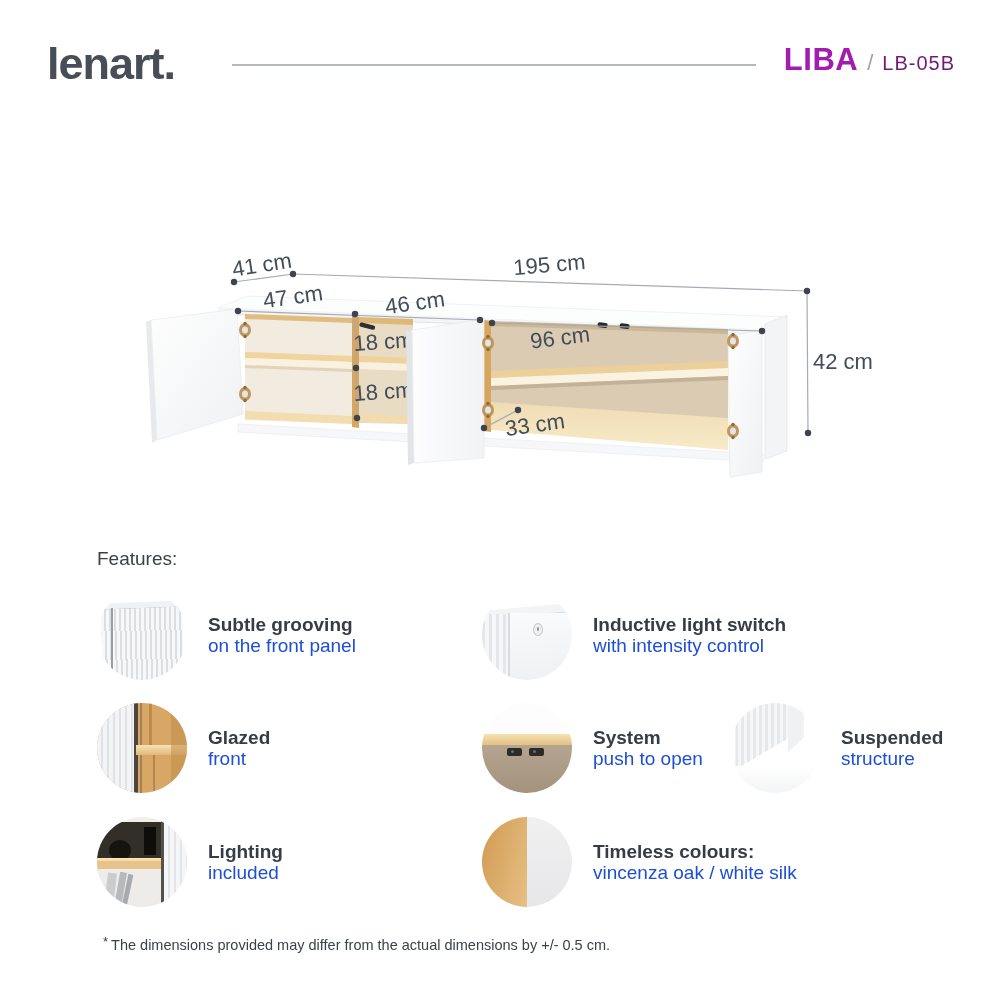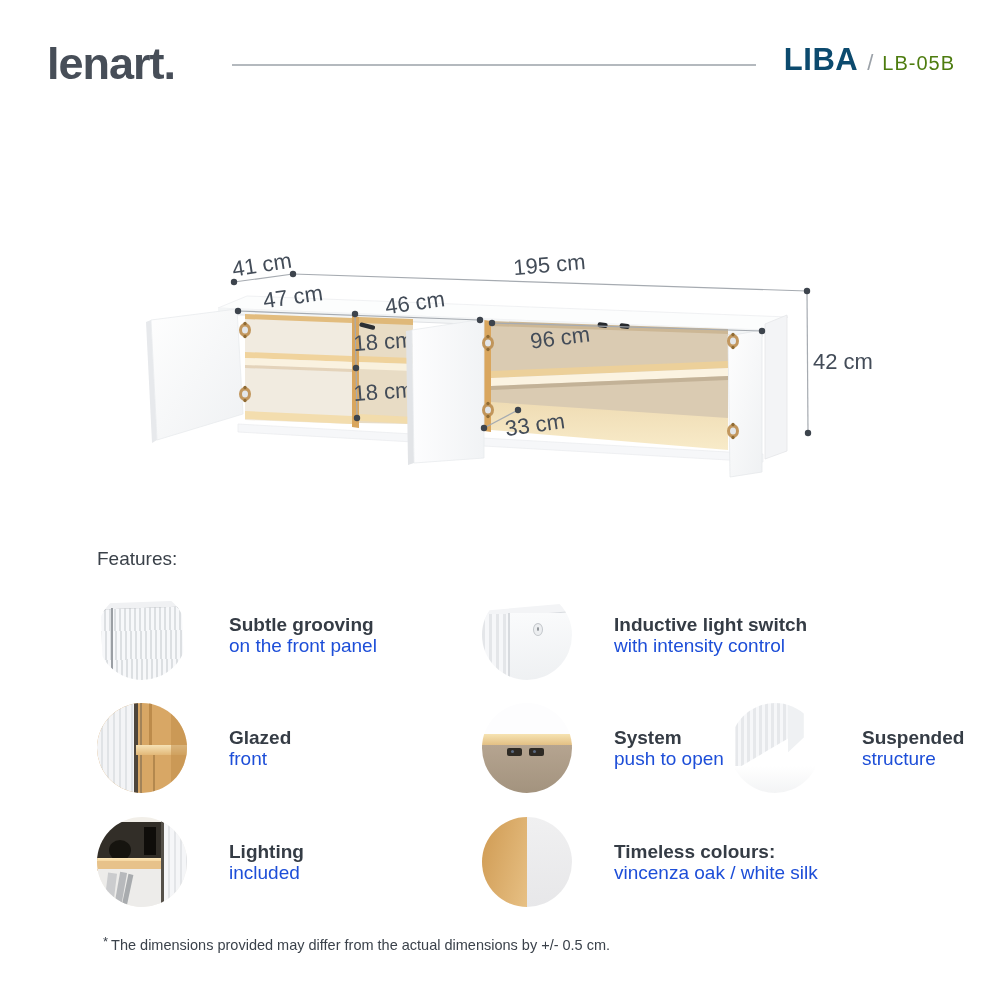--- a/index.html
+++ b/index.html
@@ -5,33 +5,33 @@
   html,body{margin:0;padding:0;background:#fff;}
   body{width:1000px;height:1000px;position:relative;overflow:hidden;
        font-family:"Liberation Sans",sans-serif;color:#3a4149;}
   .page{position:absolute;inset:0;background:#ffffff;padding-left:13px;}
 
   
   .logo{position:absolute;left:47px;top:38px;font-size:45px;font-weight:700;
         color:#474e58;letter-spacing:-1px;}
   .header-rule{position:absolute;left:232px;top:64px;width:524px;height:1.5px;background:#b4b9be;}
   .product-id{position:absolute;top:42px;right:45px;display:flex;align-items:baseline;gap:9px;}
-  .product-name{font-size:31px;font-weight:700;color:#0c4a6e;letter-spacing:.5px;}
+  .product-name{font-size:31px;font-weight:700;color:#a21caf;letter-spacing:.5px;}
   .product-sep{font-size:22px;color:#9ba1a8;font-weight:400;}
-  .product-code{font-size:20px;color:#4d7c0f;letter-spacing:1px;}
+  .product-code{font-size:20px;color:#701a75;letter-spacing:1px;}
 
   
   .diagram{position:absolute;left:0;top:0;}
 
   
   .features-heading{position:absolute;left:97px;top:548px;font-size:19px;color:#3a4149;}
   .feature{position:absolute;display:flex;align-items:center;}
   .fcircle{width:90px;height:90px;border-radius:50%;overflow:hidden;position:relative;
            flex:0 0 90px;background:#fff;}
-  .ftext{margin-left:42px;}
+  .ftext{margin-left:21px;}
   .ftitle{font-size:19px;font-weight:700;color:#353c45;line-height:21px;}
   .fsub{font-size:19px;font-weight:400;color:#1d4ed8;line-height:21px;}
 
   .fcircle div{position:absolute;}
 
   
   .icon-grooving .top-edge{left:4%;top:13%;width:92%;height:7%;background:#f0f1f3;
       border-bottom:2px solid #93979c;transform:rotate(-2deg);}
   .icon-grooving .stripes{left:6%;top:20%;width:90%;height:82%;
       background:repeating-linear-gradient(90deg,#f7f8fa 0 3px,#dcdfe2 3px 5px);transform:rotate(-2deg);}

